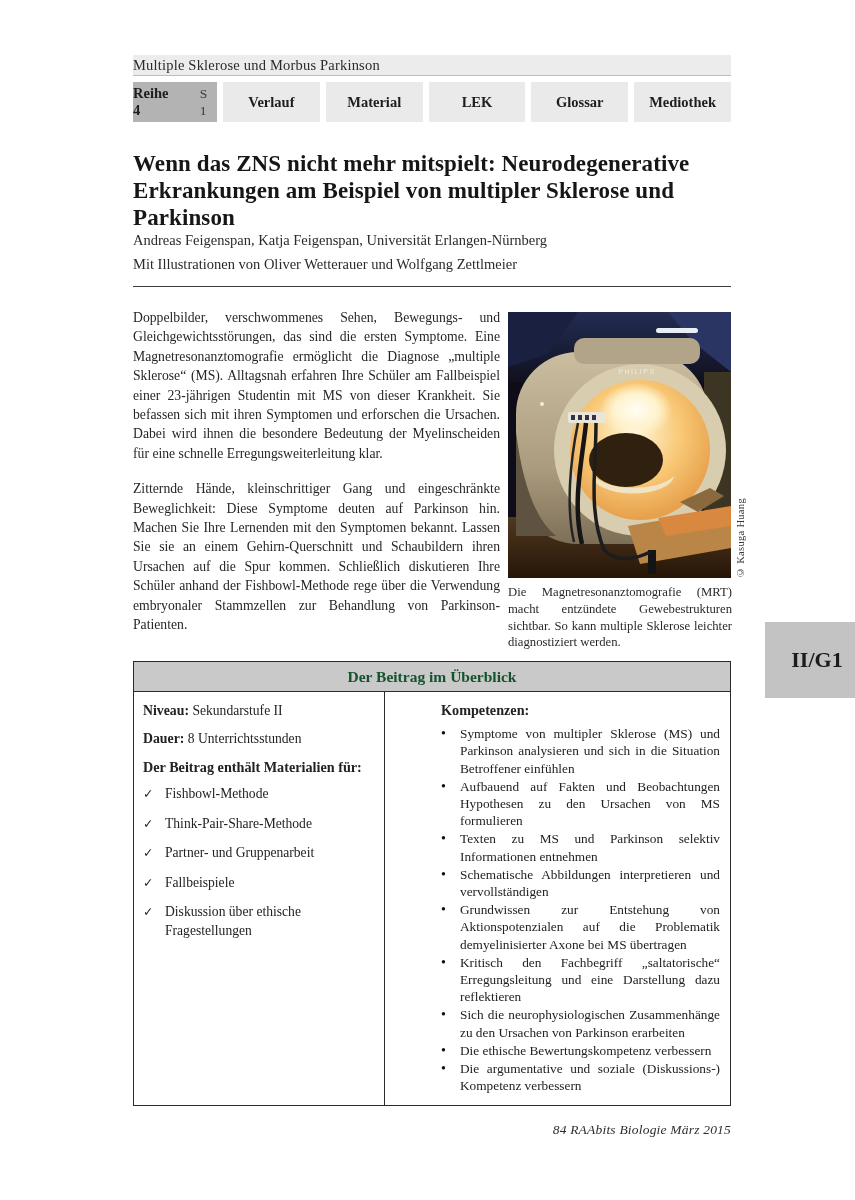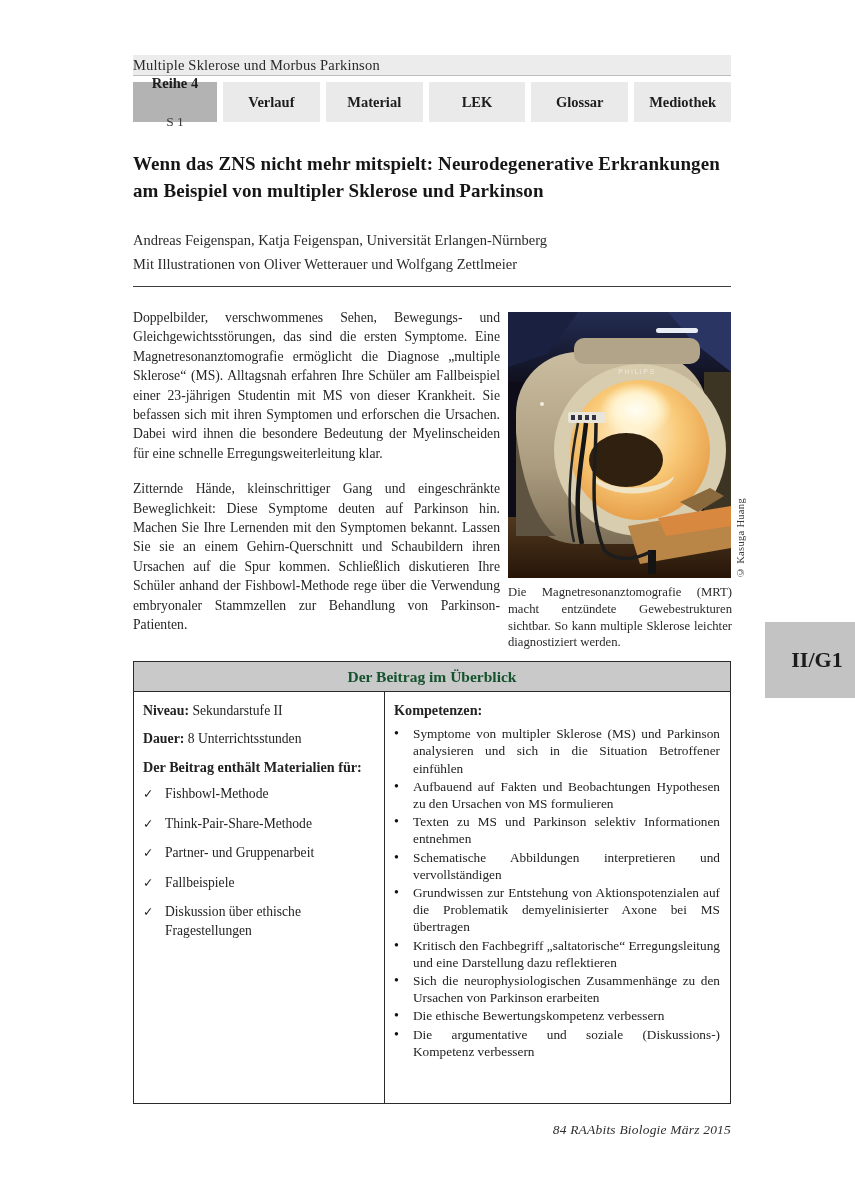--- a/index.html
+++ b/index.html
@@ -9,26 +9,26 @@
 
   
   .series-strip { position:absolute; left:133px; top:55px; width:598px; height:21px;
     background:#ececec; border-bottom:1px solid #bdbdbd; font-size:14.5px; line-height:20px;
     color:#2a2a2a; letter-spacing:.2px; }
 
   
   .tabs { position:absolute; left:133px; top:82px; width:598px; height:40px; display:flex; gap:6px; }
   .tab { background:#eaeaea; flex:1; display:flex; align-items:center; justify-content:center;
     font-weight:bold; font-size:14.5px; color:#1d1d1d; }
-  .tab.active { background:#b3b3b3; flex:0 0 84px; flex-direction:column; line-height:17px;gap:21px; }
+  .tab.active { background:#b3b3b3; flex:0 0 84px; flex-direction:row; line-height:17px;gap:21px; }
   .tab.active .sub { font-weight:normal; font-size:13.5px; color:#3a3a3a; }
 
   
   .title { position:absolute; left:133px; top:150px; width:600px; font-weight:bold;
-    font-size:19px; line-height:27px; color:#161616; letter-spacing:.1px; }
+    font-size:23px; line-height:27px; color:#161616; letter-spacing:.1px; }
   .authors { position:absolute; left:133px; top:228px; width:598px; font-size:14.5px; line-height:24px; color:#2a2a2a; }
 
   .rule { position:absolute; left:133px; top:286px; width:598px; border-top:1.5px solid #3c3c3c; }
 
   
   .body-left { position:absolute; left:133px; top:308px; width:367px; font-size:13.7px;
     line-height:19.4px; text-align:justify; color:#262626; }
   .body-left p + p { margin-top:16px; }
 
   
@@ -41,21 +41,21 @@
     line-height:16.8px; text-align:justify; color:#2a2a2a; }
 
   
   .badge { position:absolute; left:765px; top:622px; width:104px; height:76px; background:#c3c3c3;
     display:flex; align-items:center; justify-content:center; font-weight:bold; font-size:22px; color:#1c1c1c; }
 
   
   .overview { position:absolute; left:133px; top:661px; width:598px; border:1.5px solid #2b2b2b; background:#fff; }
   .ov-header { background:#c9c9c9; border-bottom:1.5px solid #2b2b2b; height:30px;
     display:flex; align-items:center; justify-content:center; font-weight:bold; font-size:15.5px; color:#14532d; }
-  .ov-body { display:grid; grid-template-columns:251px 1fr; min-height:411px; }
+  .ov-body { display:grid; grid-template-columns:251px 1fr; min-height:411px;gap:47px; }
   .ov-left { border-right:1.5px solid #2b2b2b; padding:10px 10px 10px 9px; font-size:13.6px; line-height:18.5px; }
   .ov-right { padding:10px 10px 10px 9px; font-size:13.3px; line-height:17.2px; }
   .kv { margin-bottom:9px; }
   .kv b { font-size:13.8px; }
   .mat-heading { font-weight:bold; font-size:14.2px; line-height:19px; margin:10px 0 8px 0; }
   .ov-label { font-weight:bold; font-size:14.2px; margin-bottom:6px; }
 
   .check-list .list-item { display:flex; margin-bottom:11px; }
   .check-list .marker { width:22px; flex:0 0 22px; font-family:"DejaVu Sans",sans-serif; font-size:12.5px; color:#222; }
   .check-list .item-text { flex:1; }

